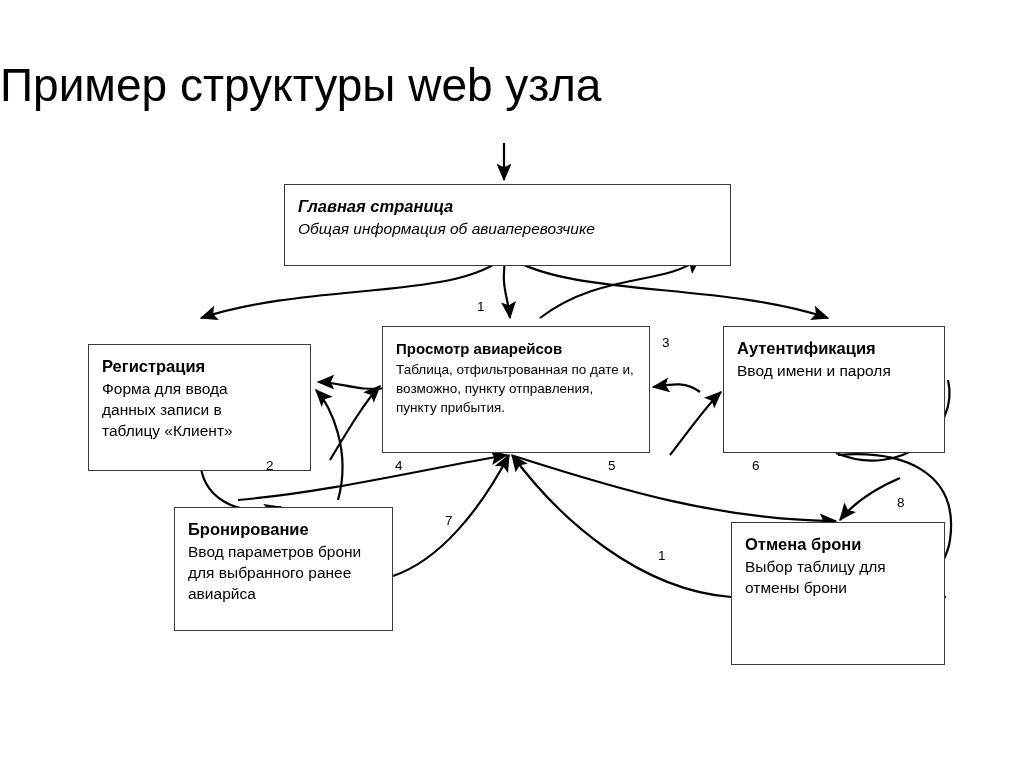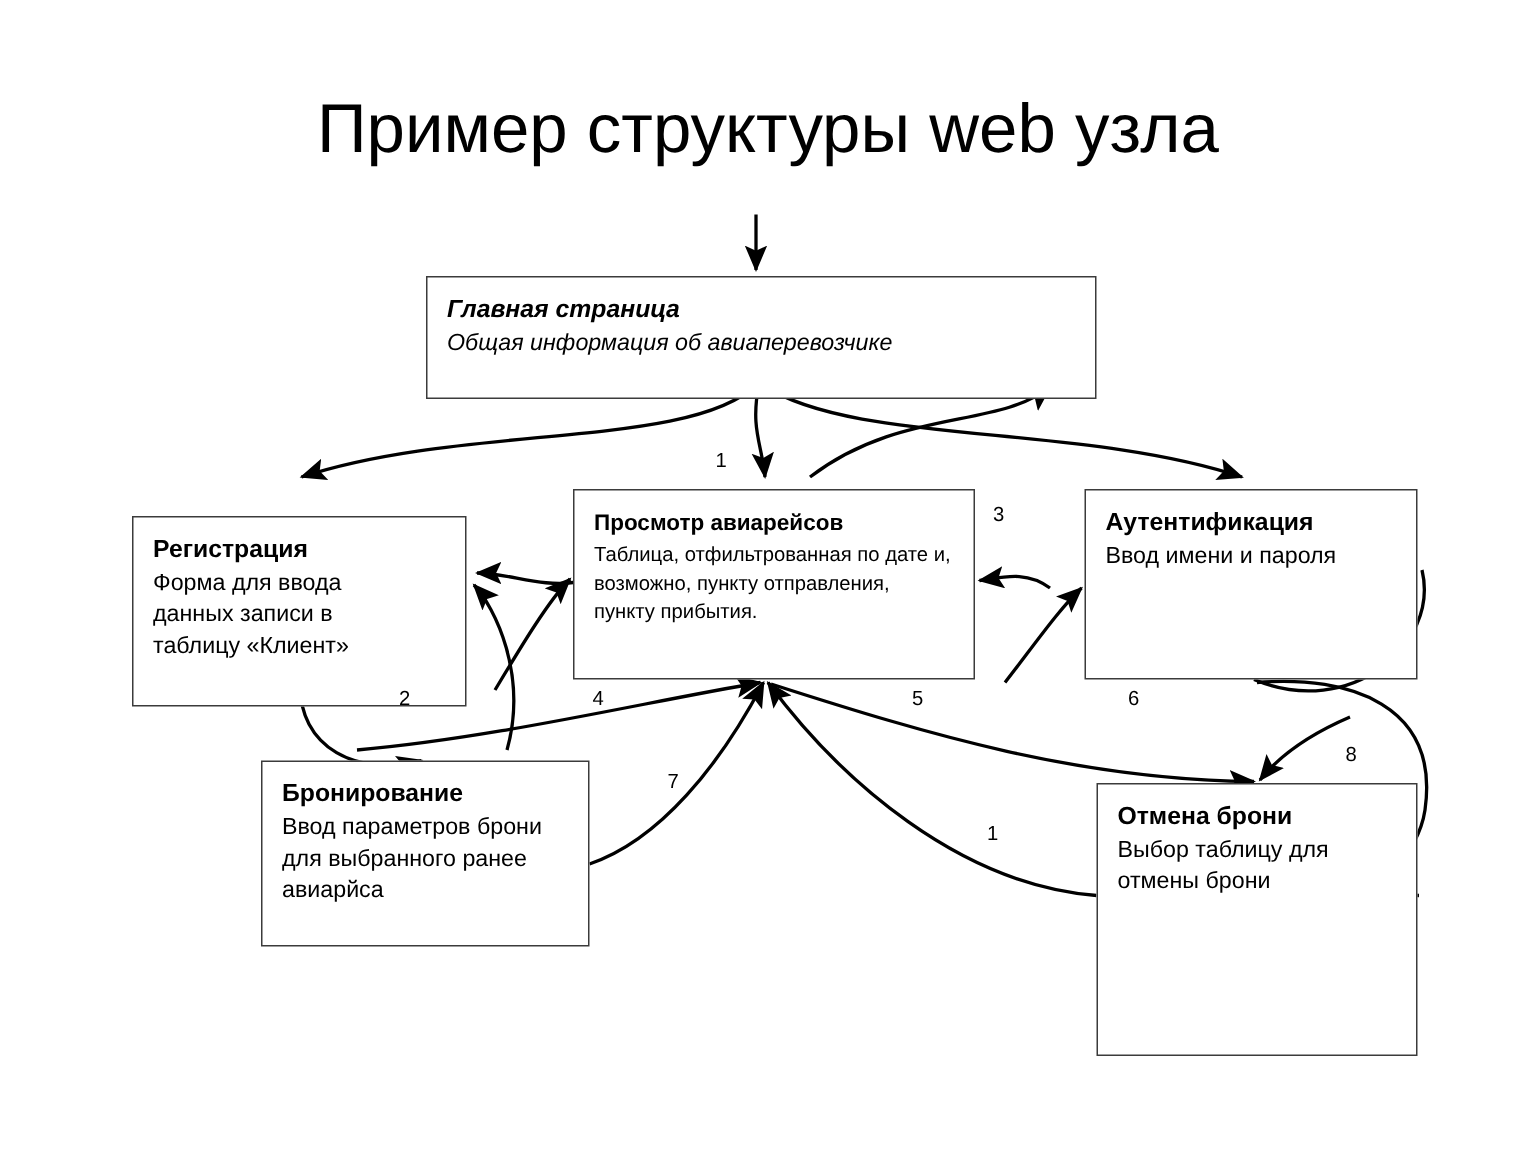--- a/index.html
+++ b/index.html
@@ -18,21 +18,21 @@
     position: relative;
     width: 1024px;
     height: 767px;
     background: #ffffff;
   }
   #title {
     position: absolute;
     left: 0;
     top: 58px;
     width: 1024px;
-    text-align: center;
+    text-align: left;
     font-size: 46px;
     font-weight: 400;
     letter-spacing: 0px;
     line-height: 54px;
     white-space: nowrap;
     font-family: "Liberation Sans", sans-serif;
   }
   svg#edges {
     position: absolute;
     left: 0;
@@ -141,21 +141,21 @@
   <div class="node small" style="left:382px; top:326px; width:268px; height:127px;">
     <div class="node-title">Просмотр авиарейсов</div>
     <div class="node-desc" style="max-width:242px;">Таблица, отфильтрованная по дате и, возможно, пункту отправления, пункту прибытия.</div>
   </div>
 
   <div class="node" style="left:174px; top:507px; width:219px; height:124px;">
     <div class="node-title">Бронирование</div>
     <div class="node-desc" style="max-width:176px;">Ввод параметров брони для выбранного ранее авиарйса</div>
   </div>
 
-  <div class="node" style="left:731px; top:522px; width:214px; height:182px;">
+  <div class="node" style="left:731px; top:522px; width:214px; height:143px;">
     <div class="node-title">Отмена брони</div>
     <div class="node-desc" style="max-width:170px;">Выбор таблицу для отмены брони</div>
   </div>
 
   <div class="edge-label" style="left:477px; top:300px;">1</div>
   <div class="edge-label" style="left:662px; top:336px;">3</div>
   <div class="edge-label" style="left:266px; top:459px;">2</div>
   <div class="edge-label" style="left:395px; top:459px;">4</div>
   <div class="edge-label" style="left:608px; top:459px;">5</div>
   <div class="edge-label" style="left:752px; top:459px;">6</div>

